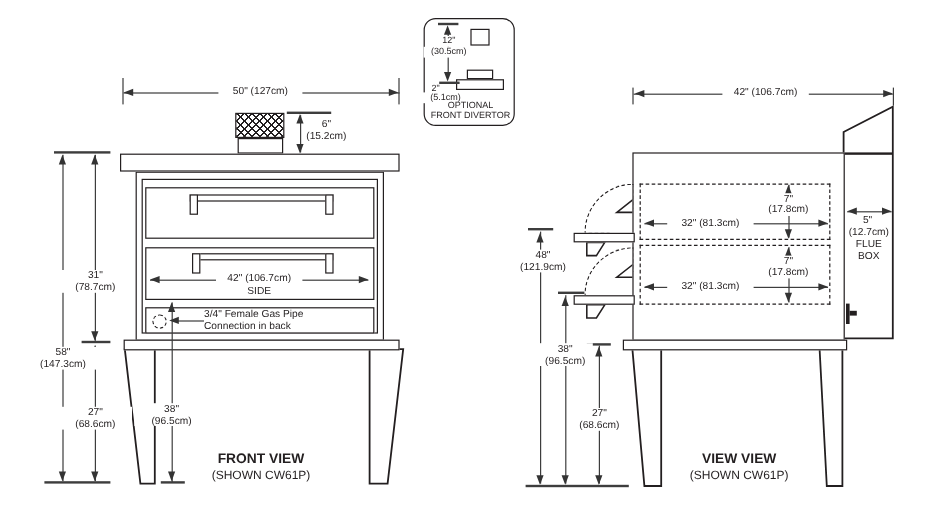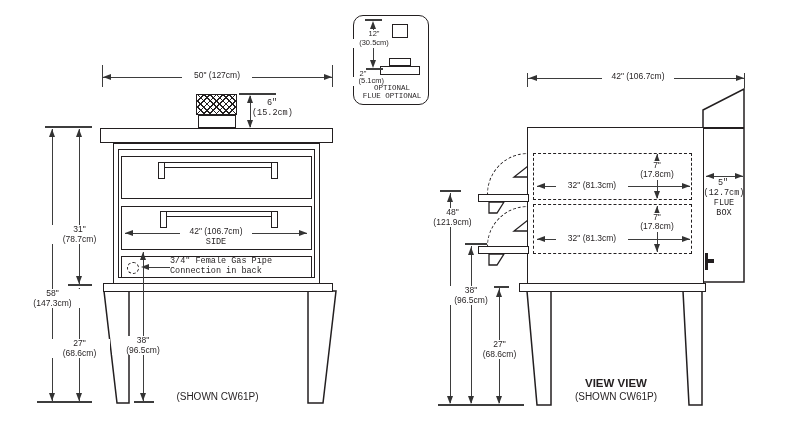--- a/index.html
+++ b/index.html
@@ -3,21 +3,21 @@
 <meta charset="utf-8">
 <style>
   html,body{margin:0;padding:0;background:#fff;}
   #canvas{position:relative;width:792px;height:425px;background:#fff;overflow:hidden;
           font-family:"Liberation Sans","DejaVu Sans",sans-serif;color:#231f20;}
   .ln{position:absolute;background:#3d3d3d;}
   .rect{position:absolute;border:1.5px solid #231f20;background:#fff;box-sizing:border-box;}
   .thin{position:absolute;border:1px solid #231f20;background:#fff;box-sizing:border-box;}
   .dashrect{position:absolute;border:1.5px dashed #231f20;background:transparent;box-sizing:border-box;}
   .lbl{position:absolute;font-size:8.5px;line-height:9.5px;text-align:center;background:#fff;white-space:nowrap;}
-  .lbl.nobg{background:transparent;font-family:Liberation Mono, monospace;}
+  .lbl.nobg{background:transparent;}
   .lbl.sm{font-size:7.5px;line-height:8.5px;}
   .title{position:absolute;font-weight:bold;font-size:11.5px;text-align:center;white-space:nowrap;}
   .subtitle{position:absolute;font-size:10px;text-align:center;white-space:nowrap;}
   .au,.ad,.al,.ar{position:absolute;width:0;height:0;}
   .au{border-left:3.5px solid transparent;border-right:3.5px solid transparent;border-bottom:8px solid #333;}
   .ad{border-left:3.5px solid transparent;border-right:3.5px solid transparent;border-top:8px solid #333;}
   .al{border-top:3.5px solid transparent;border-bottom:3.5px solid transparent;border-right:8px solid #333;}
   .ar{border-top:3.5px solid transparent;border-bottom:3.5px solid transparent;border-left:8px solid #333;}
   .hatch{background:
     repeating-linear-gradient(45deg,#231f20 0 1.2px,transparent 1.2px 4.5px),
@@ -178,20 +178,21 @@
   <div class="lbl" style="left:112px;top:336px;width:62px;">
     <div>38"</div>
     <div>(96.5cm)</div>
   </div>
   <div class="lbl" style="left:180px;top:227px;width:72px;">42" (106.7cm)</div>
   <div class="lbl nobg" style="left:180px;top:238px;width:72px;">SIDE</div>
   <div class="lbl nobg" style="left:170px;top:257px;width:110px;text-align:left;">
     <div>3/4" Female Gas Pipe</div>
     <div>Connection in back</div>
   </div>
+  <div class="title" style="left:160px;top:377px;width:115px;">FRONT VIEW</div>
   <div class="subtitle" style="left:160px;top:391px;width:115px;">(SHOWN CW61P)</div>
 
   <div class="lbl" style="left:602px;top:72px;width:72px;">42" (106.7cm)</div>
   <div class="lbl" style="left:556px;top:181px;width:72px;">32" (81.3cm)</div>
   <div class="lbl" style="left:556px;top:234px;width:72px;">32" (81.3cm)</div>
   <div class="lbl" style="left:647px;top:161px;width:20px;">7"</div>
   <div class="lbl" style="left:634px;top:170px;width:46px;">(17.8cm)</div>
   <div class="lbl" style="left:647px;top:213px;width:20px;">7"</div>
   <div class="lbl" style="left:634px;top:222px;width:46px;">(17.8cm)</div>
   <div class="lbl nobg" style="left:712px;top:179px;width:22px;">5"</div>
@@ -211,15 +212,15 @@
     <div>(68.6cm)</div>
   </div>
   <div class="title" style="left:560px;top:377px;width:112px;">VIEW VIEW</div>
   <div class="subtitle" style="left:560px;top:391px;width:112px;">(SHOWN CW61P)</div>
 
   <div class="lbl sm" style="left:364px;top:30px;width:20px;">12"</div>
   <div class="lbl sm" style="left:353px;top:39px;width:42px;">(30.5cm)</div>
   <div class="lbl sm" style="left:355px;top:70px;width:16px;">2"</div>
   <div class="lbl sm" style="left:352px;top:77px;width:32px;text-align:right;">(5.1cm)</div>
   <div class="lbl sm nobg" style="left:358px;top:84px;width:68px;">OPTIONAL</div>
-  <div class="lbl sm nobg" style="left:356px;top:92px;width:72px;">FLUE OPTIONAL</div>
+  <div class="lbl sm nobg" style="left:356px;top:92px;width:72px;">FRONT DIVERTOR</div>
 
 </div>
 
 </body></html>

